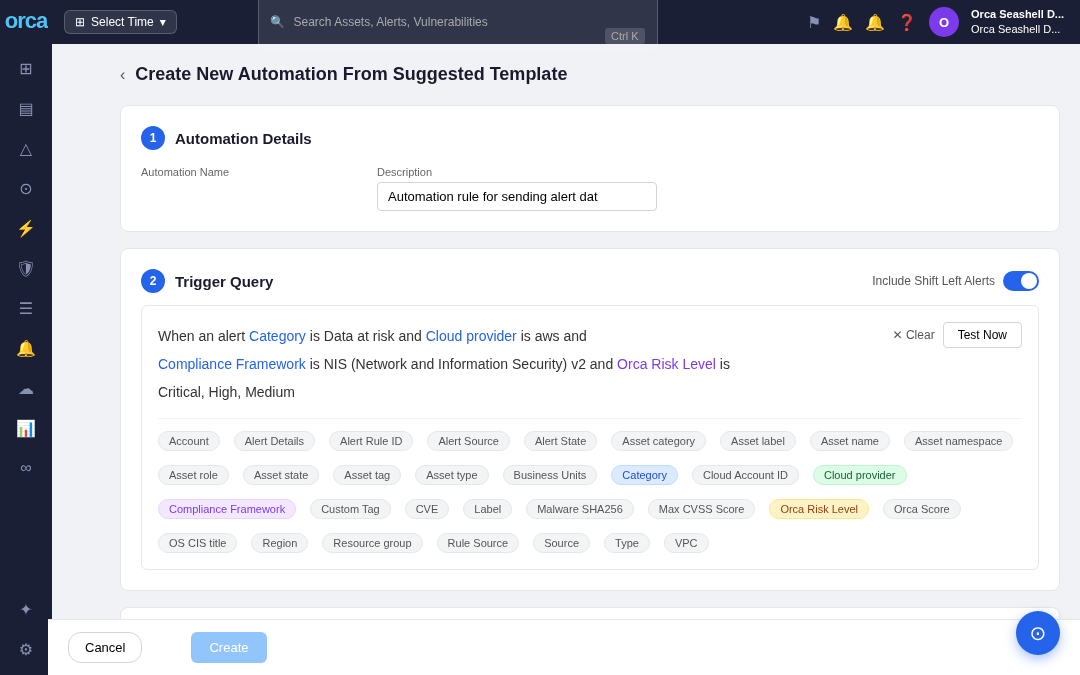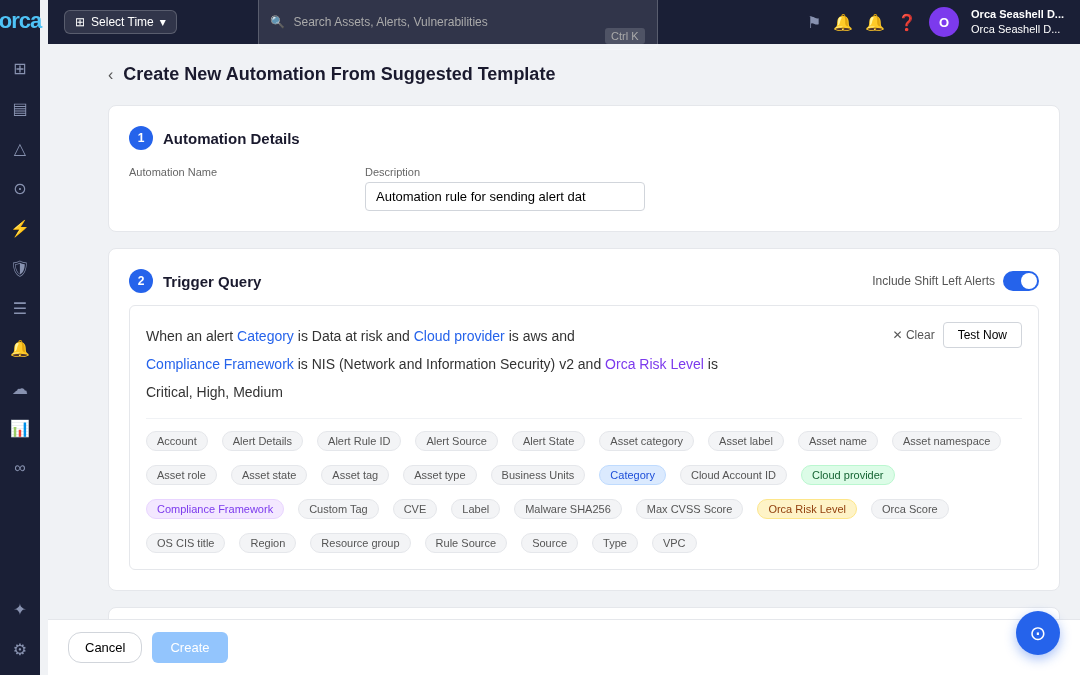--- a/index.html
+++ b/index.html
@@ -1,19 +1,19 @@
 <!DOCTYPE html>
 <html><head>
   <meta charset="utf-8">
   <style>
     * { box-sizing: border-box; margin: 0; padding: 0; }
     body { font-family: -apple-system, BlinkMacSystemFont, 'Segoe UI', sans-serif; background: #f0f2f5; color: #1a1a2e; font-size: 13px; display: flex; height: 675px; overflow: hidden; }
 
     
-    .sidebar { width: 40px; background: #1a1f36; display: flex; flex-direction: column; align-items: center; padding: 8px 4px; gap: 4px; flex-shrink: 0; }
+    .sidebar { width: 52px; background: #1a1f36; display: flex; flex-direction: column; align-items: center; padding: 8px 4px; gap: 4px; flex-shrink: 0; }
     .sidebar-logo { color: white; font-weight: 900; font-size: 22px; margin-bottom: 12px; letter-spacing: -1px; }
     .sidebar-logo span { color: #4fc3f7; }
     .sidebar-icon { width: 36px; height: 36px; display: flex; align-items: center; justify-content: center; color: #8892b0; border-radius: 6px; cursor: pointer; font-size: 16px; }
     .sidebar-bottom { margin-top: auto; }
 
     
     .topbar { position: fixed; top: 0; left: 48px; right: 0; height: 44px; background: #1a1f36; display: flex; align-items: center; padding: 0 16px; gap: 12px; z-index: 100; }
     .unit-selector { background: rgba(255,255,255,0.1); border: 1px solid rgba(255,255,255,0.2); border-radius: 6px; color: white; padding: 4px 10px; font-size: 12px; display: flex; align-items: center; gap: 6px; cursor: pointer; }
     .search-bar { flex: 1; max-width: 400px; margin: 0 auto; background: rgba(255,255,255,0.1); border: 1px solid rgba(255,255,255,0.2); border-radius: 6px; color: #aaa; padding: 5px 12px; font-size: 12px; display: flex; align-items: center; gap: 8px; }
     .topbar-right { display: flex; align-items: center; gap: 12px; margin-left: auto; }
@@ -70,21 +70,21 @@
 
     
     .info-banner { background: #eff6ff; border-radius: 6px; padding: 10px 14px; display: flex; align-items: center; justify-content: space-between; margin-bottom: 14px; font-size: 12px; color: #555; }
     .info-banner .see-link { color: #2563eb; cursor: pointer; font-size: 12px; }
     .info-icon { color: #2563eb; margin-right: 6px; }
 
     
     .footer { position: fixed; bottom: 0; left: 48px; right: 0; background: white; border-top: 1px solid #e5e7eb; padding: 12px 20px; display: flex; gap: 10px; }
     .cancel-btn { border: 1px solid #d1d5db; background: white; border-radius: 13px; padding: 7px 16px; font-size: 13px; cursor: pointer; }
     .create-btn { background: #2563eb; color: white; border: none; border-radius: 6px; padding: 7px 18px; font-size: 13px; cursor: pointer; }
-    .create-btn:disabled { background: #93c5fd; cursor: not-allowed; }
+    .create-btn:disabled { background: #93c5fd; cursor: not-allowed; margin-left: 39px; }
 
     
     .fab { position: fixed; bottom: 20px; right: 20px; width: 44px; height: 44px; background: #2563eb; border-radius: 50%; display: flex; align-items: center; justify-content: center; color: white; font-size: 20px; cursor: pointer; box-shadow: 0 4px 12px rgba(37,99,235,0.4); }
   </style>
 </head>
 <body>
 
 <div class="sidebar">
   <div class="sidebar-logo"><span>orca</span></div>
   <div class="sidebar-icon">⊞</div>

